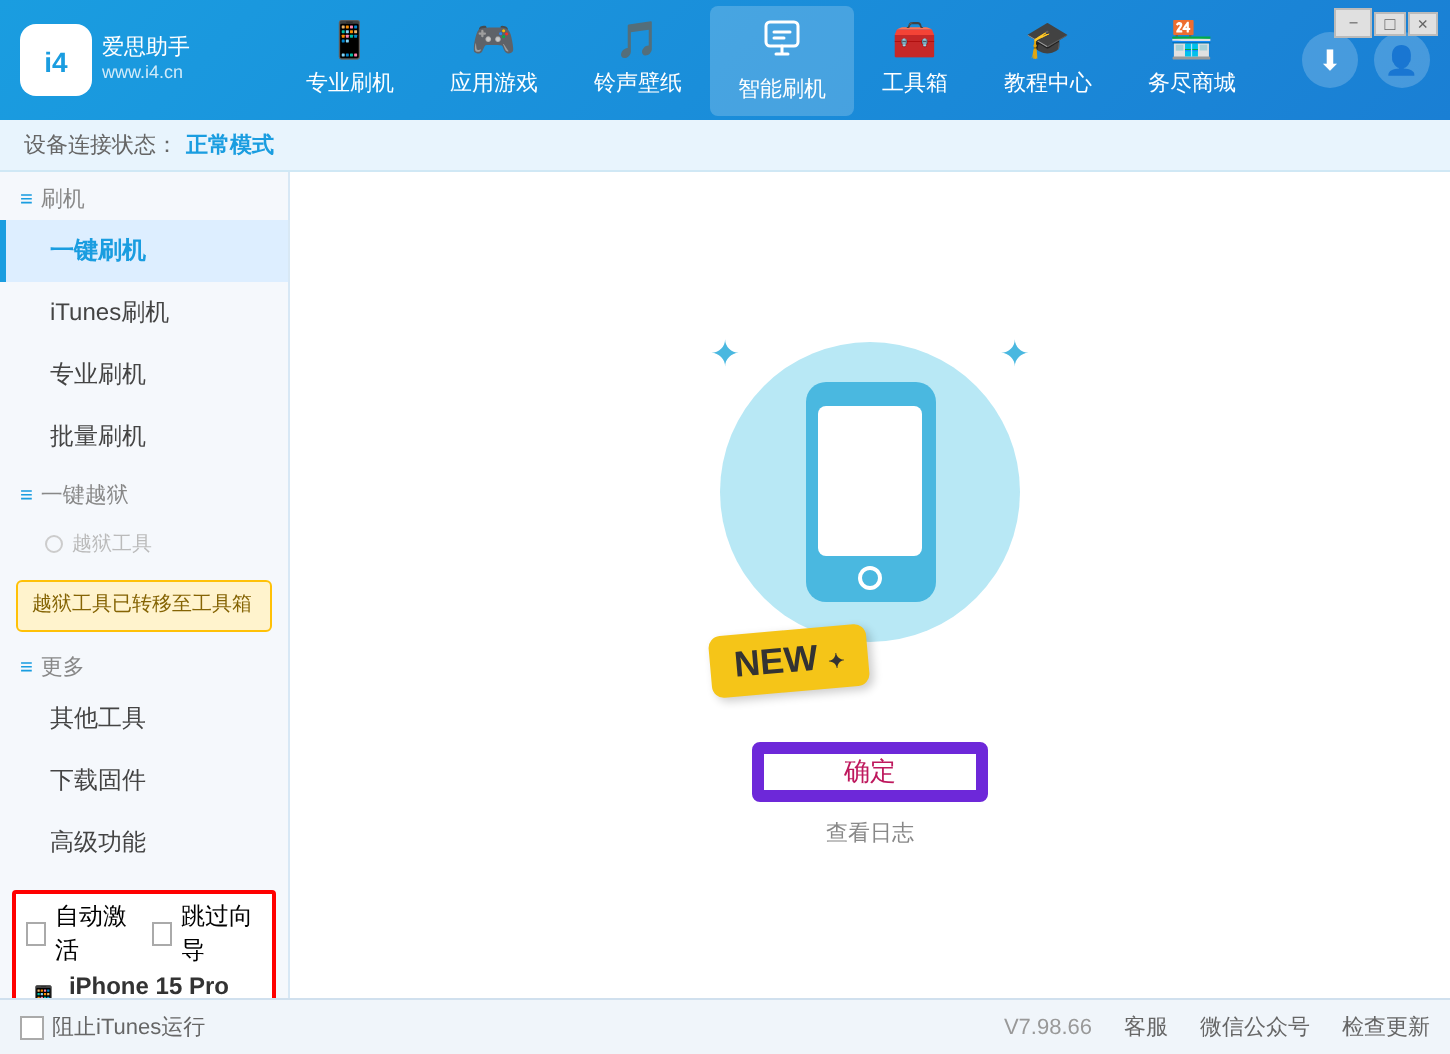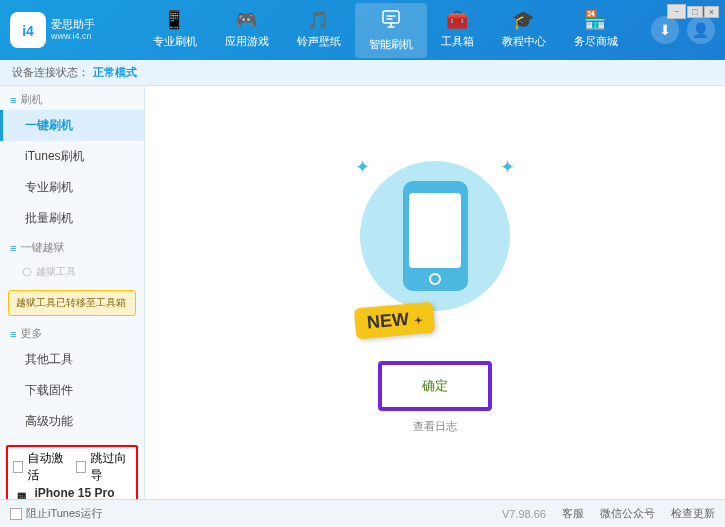--- a/index.html
+++ b/index.html
@@ -222,23 +222,23 @@
     .sparkle-tr { top: 5px; right: 10px; }
 
     .success-text {
       font-size: 16px;
       color: #333;
       margin-bottom: 20px;
       font-weight: 500;
     }
     .btn-confirm {
       background: white;
-      border: 4px solid #6d28d9;
-      color: #4d7c0f;
-      padding: 12px 40px;
+      border: 6px solid #6d28d9;
+      color: #be185d;
+      padding: 0 40px;
       border-radius: 4px;
       cursor: pointer;
       font-size: 13px;
       margin-bottom: 8px;
     }
     .log-link {
       color: #888;
       font-size: 11px;
       cursor: pointer;
       text-decoration: none;

